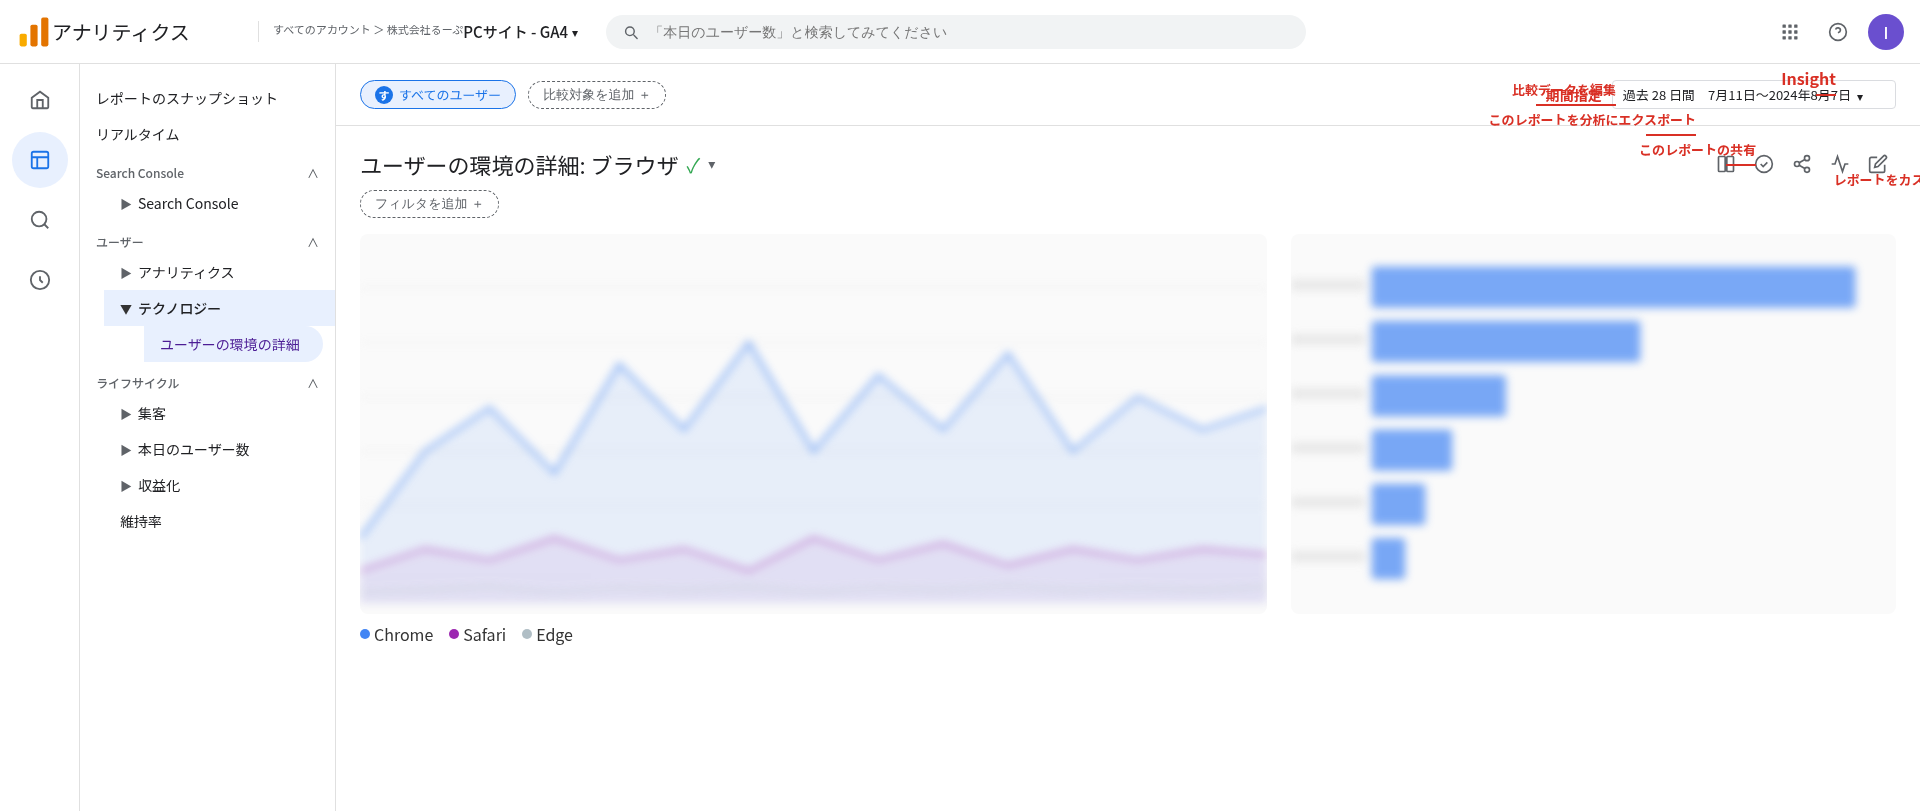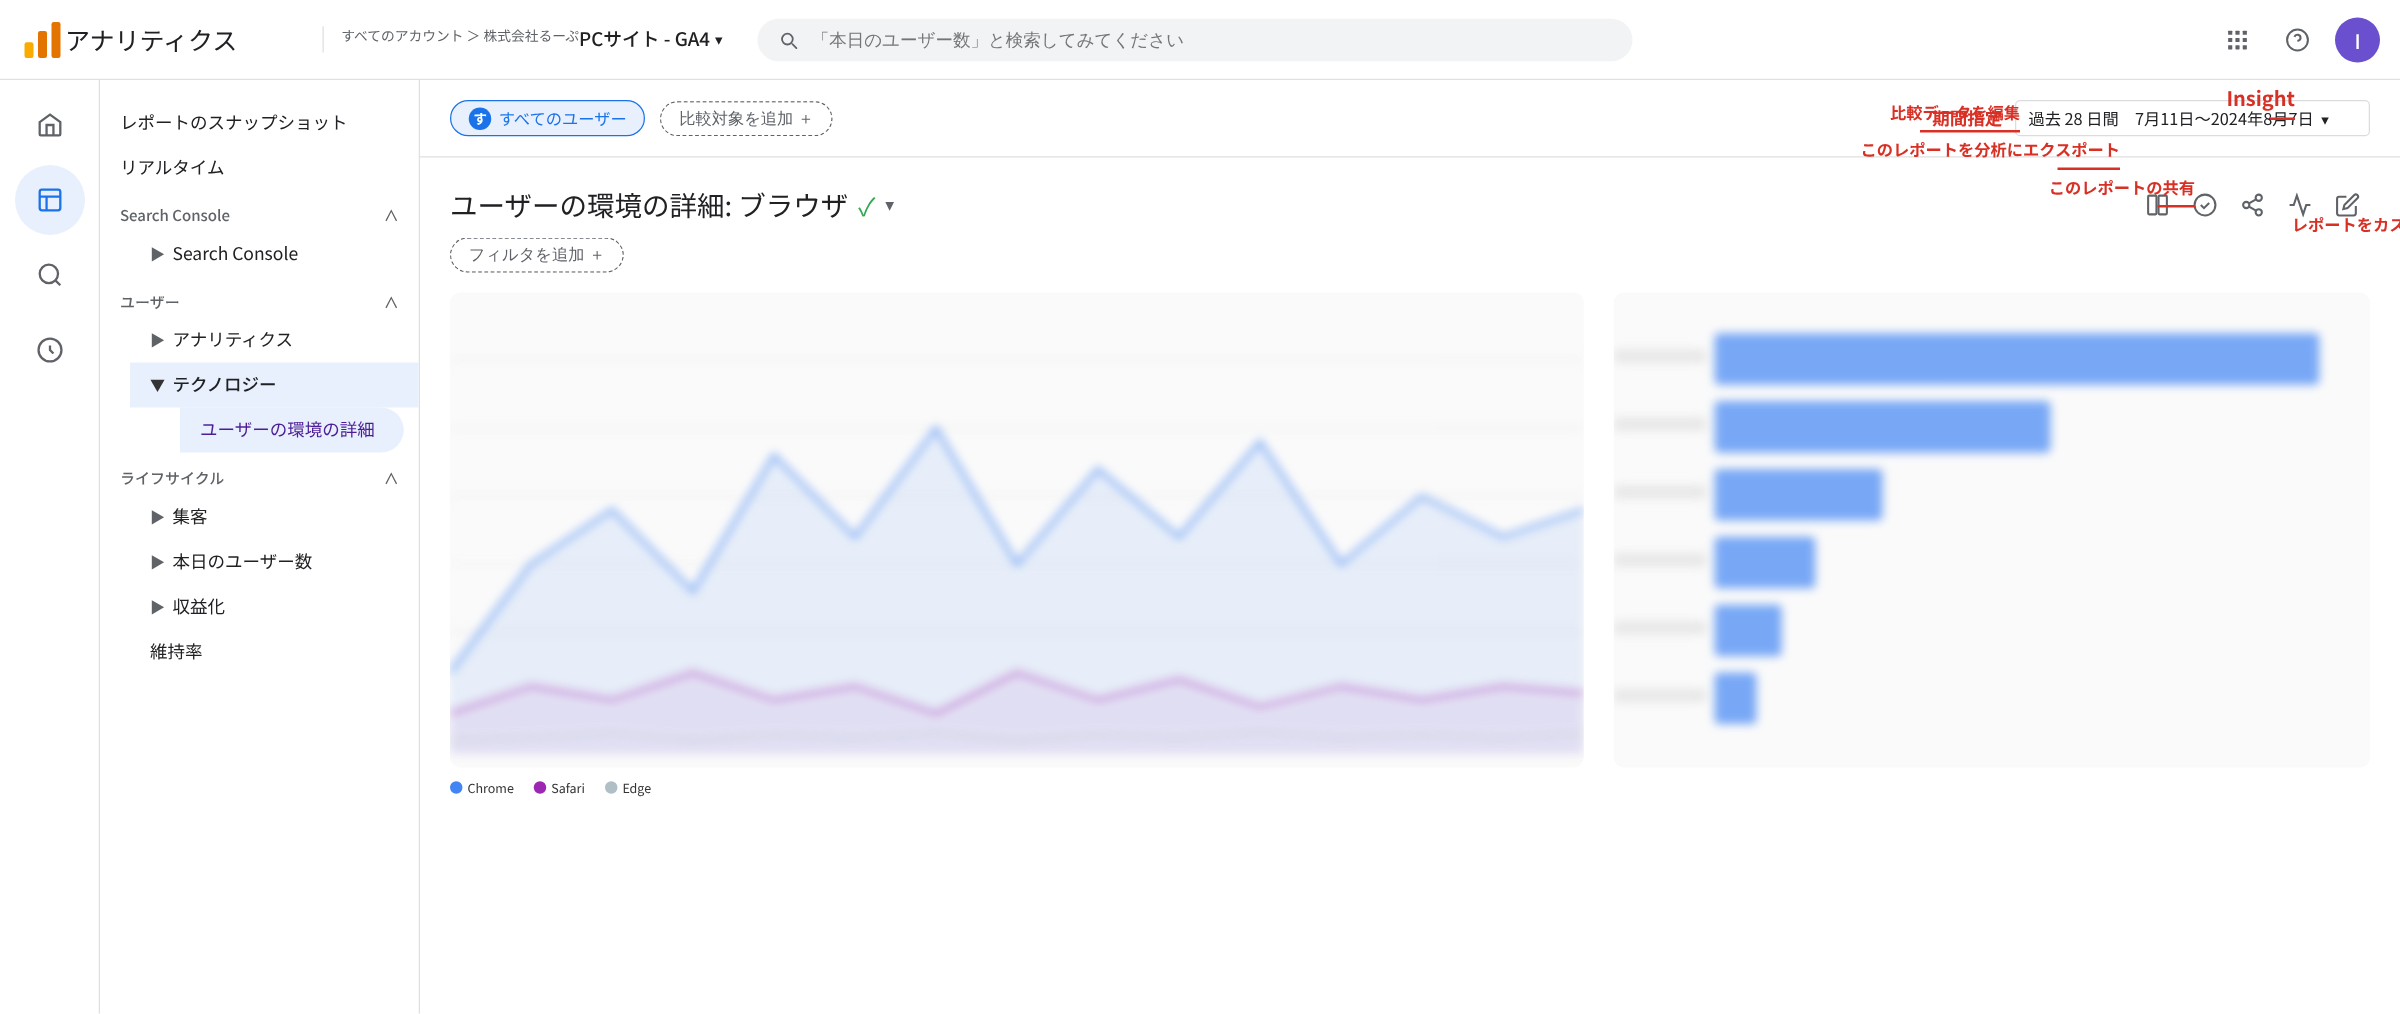--- a/index.html
+++ b/index.html
@@ -338,21 +338,21 @@
     .line-chart-svg {
       width: 100%;
       height: 100%;
     }
 
     
     .chart-legend {
       display: flex;
       gap: 16px;
       padding: 8px 24px;
-      font-size: 10px;
+      font-size: 16px;
     }
     .legend-item {
       display: flex;
       align-items: center;
       gap: 4px;
     }
     .legend-dot {
       width: 10px;
       height: 10px;
       border-radius: 50%;

